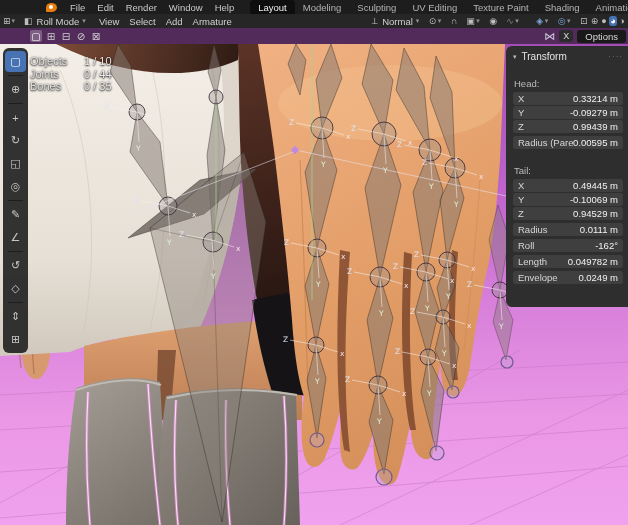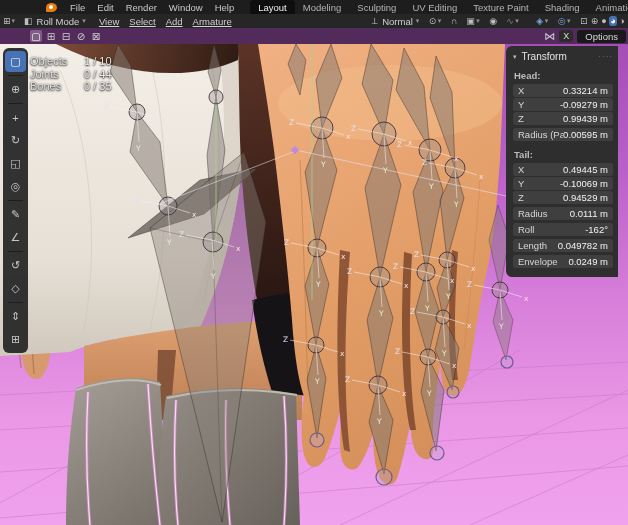--- a/index.html
+++ b/index.html
@@ -15,21 +15,21 @@
   .menu-item{padding:0 6px;cursor:default;white-space:nowrap;}
   .tabs{display:flex;margin-left:10px;height:14px;align-items:stretch;}
   .tab{padding:1px 8px 0 8px;color:#b4b4b4;white-space:nowrap;border-radius:4px 4px 0 0;display:flex;align-items:center;}
   .tab.active{background:#0e0e0e;color:#efefef;}
   
   .vph{position:absolute;left:0;top:14px;width:628px;height:14px;background:#262626;
        display:flex;align-items:center;font-size:9.5px;color:#d2d2d2;z-index:30;padding:0 2px;box-sizing:border-box;}
   .vph .ic{color:#bdbdbd;font-size:9px;margin:0 1px;line-height:10px;}
   .vph .chev{color:#8f8f8f;font-size:7px;margin:0 2px 0 0;}
   .vph .grp{display:flex;align-items:center;margin-right:6px;}
-  .vmenu{padding:0 5px;white-space:nowrap;text-decoration:underline;}
+  .vmenu{padding:0 5px;white-space:nowrap;}
   .vright{margin-left:auto;display:flex;align-items:center;}
   .vright .ic{margin:0 1.5px;}
   .ic.on{color:#7aa4d8;}
   .sphere-pill{background:#4772b3;border-radius:3px;color:#fff;padding:0 1px;margin:0 1px;font-size:9px;}
   
   .strip{position:absolute;left:0;top:28px;width:628px;height:16px;background:rgba(24,19,27,.58);
          display:flex;align-items:center;z-index:20;font-size:9px;color:#c9c9c9;}
   .selmodes{display:flex;gap:3px;margin-left:30px;}
   .selmode{width:12px;height:12px;display:flex;align-items:center;justify-content:center;
            color:#cfcfcf;font-size:10px;border-radius:2px;}
@@ -43,26 +43,26 @@
            border-radius:6px;padding:2px 0;z-index:25;display:flex;flex-direction:column;align-items:center;}
   .tool{width:21px;height:21px;margin:1px 0;border-radius:4px;display:flex;align-items:center;justify-content:center;
         color:#c6c6c6;font-size:11px;}
   .tool.active{background:#4772b3;color:#fff;}
   .tsep{width:15px;height:1px;background:#1e1e1e;margin:2px 0;}
   
   .stats{position:absolute;left:30px;top:55px;z-index:15;font-size:11px;line-height:12.5px;color:#e6e6e6;
          text-shadow:0 1px 2px rgba(0,0,0,.85),0 0 2px rgba(0,0,0,.6);display:grid;grid-template-columns:54px auto;}
   .stats .lbl{color:#dedede;}
   
-  .npanel{position:absolute;left:506px;top:46px;width:112px;box-sizing:border-box;background:#2e2e2e;
-          border-radius:6px 0 0 6px;padding:4px 5px 6px 7px;z-index:25;font-size:9.5px;color:#d8d8d8;}
+  .npanel{position:absolute;left:506px;top:46px;width:122px;box-sizing:border-box;background:#2e2e2e;
+          border-radius:6px 0 0 6px;padding:4px 5px 20px 7px;z-index:25;font-size:9.5px;color:#d8d8d8;}
   .phead{display:flex;align-items:center;color:#e4e4e4;font-size:10px;margin:1px 0 5px 0;}
   .phead .chev{color:#b9b9b9;font-size:7px;margin-right:5px;}
   .phead .dots{margin-left:auto;color:#6f6f6f;letter-spacing:1px;font-size:8px;}
-  .sectlbl{color:#bcbcbc;margin:8px 0 3px 1px;font-weight:bold;}
+  .sectlbl{color:#bcbcbc;margin:16px 0 3px 1px;}
   .sect{margin-bottom:3px;}
   .field{height:13px;background:#3f3f3f;border-radius:2.5px;margin-bottom:1px;display:flex;align-items:center;
          padding:0 5px;color:#d6d6d6;}
   .field .val{margin-left:auto;color:#f1f1f1;white-space:nowrap;}
   .field .fname{white-space:nowrap;overflow:hidden;max-width:62px;}
   
   .scene{position:absolute;left:0;top:27px;width:628px;height:498px;z-index:1;}
 </style>
 </head>
 <body>

